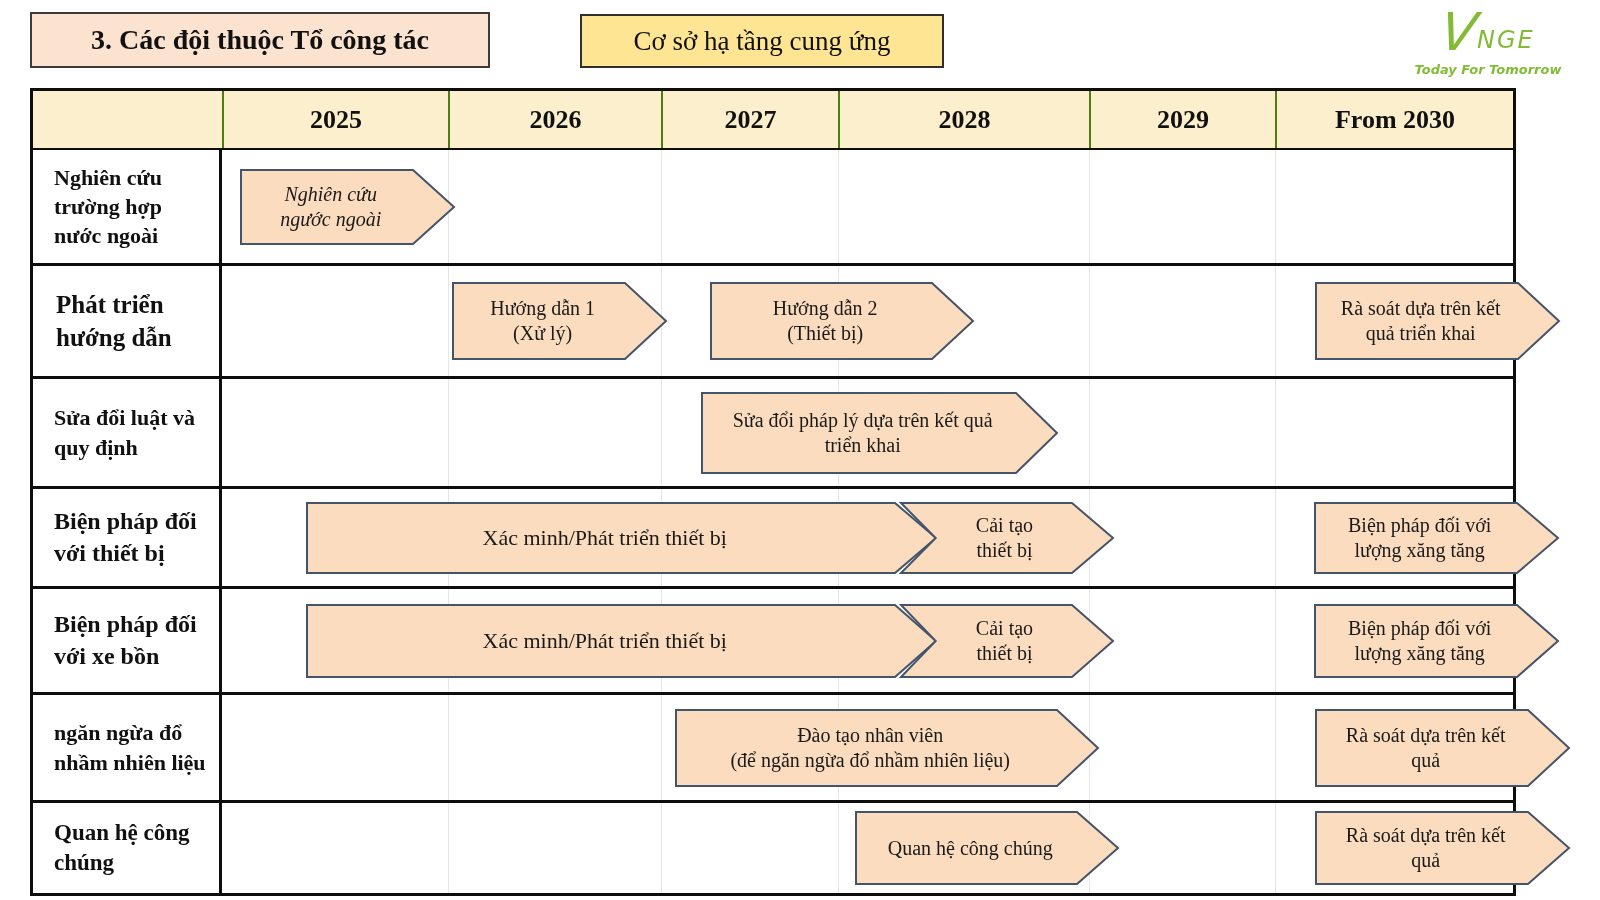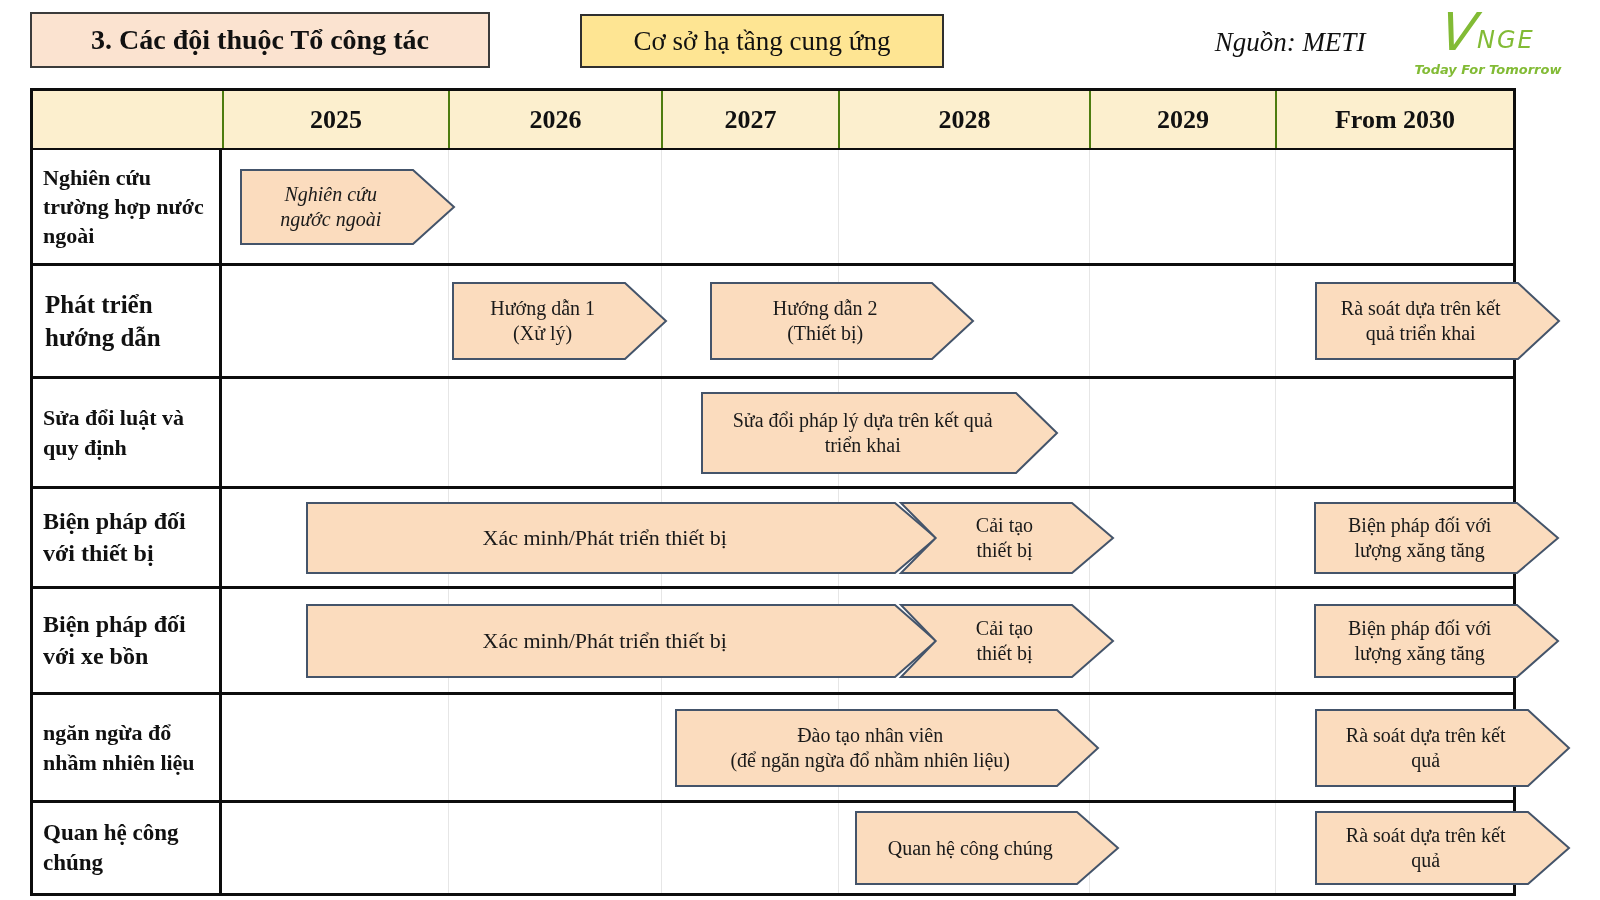--- a/index.html
+++ b/index.html
@@ -24,41 +24,38 @@
   
   .gantt{position:absolute;left:30px;top:88px;width:1480px;border:3px solid #0d0d0d;box-sizing:content-box;background:#fff;}
   .header-row{display:grid;grid-template-columns:189px 226px 213px 177px 251px 186px 238px;
     height:57px;border-bottom:2px solid #0d0d0d;}
   .hcell{background:#fcefce;display:flex;align-items:center;justify-content:center;
     font-weight:bold;font-size:26px;border-left:2px solid #4d7c0f;box-sizing:border-box;}
   .hcell.corner{border-left:none;}
   .grow{display:grid;grid-template-columns:189px 1291px;border-bottom:3px solid #0d0d0d;position:relative;}
   .grow:last-child{border-bottom:none;}
   .rlabel{border-right:3px solid #0d0d0d;box-sizing:border-box;display:flex;align-items:center;
-    padding:4px 6px 4px 10px;font-weight:bold;font-size:22px;line-height:1.32;}
+    padding:4px 6px 4px 10px;font-weight:bold;font-size:22px;line-height:1.32;margin-left:11px;}
   .timeline{position:relative;overflow:visible;}
   .vline{position:absolute;top:0;bottom:0;width:1px;background:#e6e6e6;}
   .bar{position:absolute;z-index:3;}
   .bar svg{position:absolute;left:0;top:0;overflow:visible;}
   .bar-text{position:absolute;inset:0;display:flex;align-items:center;justify-content:center;
     text-align:center;font-size:20px;line-height:1.25;white-space:pre-line;color:#1a1a1a;}
 </style>
 </head>
 <body>
 
 <div class="topbar">
   <div class="title-box">
     <span>3. Các đội thuộc Tổ công tác</span>
   </div>
   <div class="tag-box">
     <span>Cơ sở hạ tầng cung ứng</span>
   </div>
-  <div class="source">
-    <span>Nguồn: METI</span>
-  </div>
   <div class="logo">
     <div class="logo-top">
       <span class="logo-v">V</span>
       <span class="logo-nge">NGE</span>
     </div>
     <div class="logo-tagline">Today For Tomorrow</div>
   </div>
 </div>
 
 <div class="gantt">

